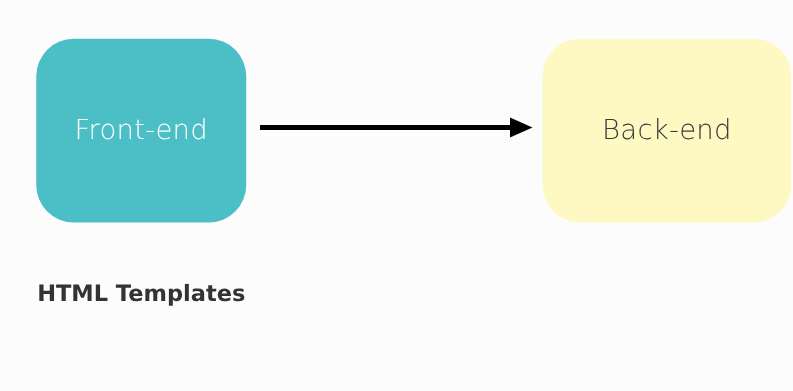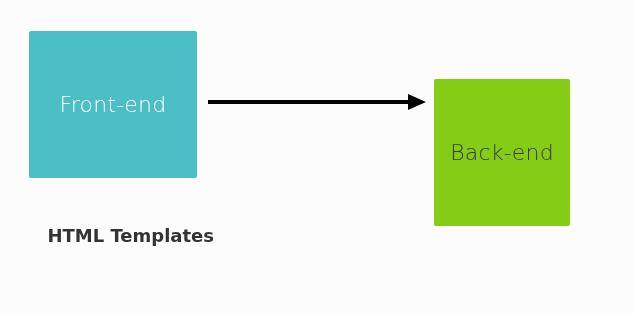--- a/index.html
+++ b/index.html
@@ -22,38 +22,37 @@
     background: #fcfcfc;
   }
 
   
   .node-box {
     position: absolute;
     box-sizing: border-box;
     display: flex;
     align-items: center;
     justify-content: center;
-    border-radius: 2px;
+    border-radius: 30px;
   }
 
   #node-frontend {
     left: 29px;
     top: 31px;
     width: 168px;
     height: 147px;
     background: #4bbec6;
   }
 
   #node-backend {
     left: 434px;
     top: 31px;
-    width: 136px;
+    width: 199px;
     height: 147px;
-    background: #84cc16;
-    margin-top: 48px;
+    background: #fef9c3;
   }
 
   .node-label {
     font-size: 22px;
     font-weight: 300;
     letter-spacing: 0.2px;
     line-height: 1;
     white-space: nowrap;
   }
 
@@ -92,21 +91,20 @@
     width: 201px;
   }
 
   .caption-line {
     display: block;
     font-size: 18px;
     font-weight: bold;
     color: #333333;
     line-height: 23px;
     white-space: nowrap;
-    text-align: right;
   }
 </style>
 </head>
 <body>
 
 <div id="diagram-canvas">
 
   <div class="node-box" id="node-frontend">
     <span class="node-label on-teal">Front-end</span>
   </div>

